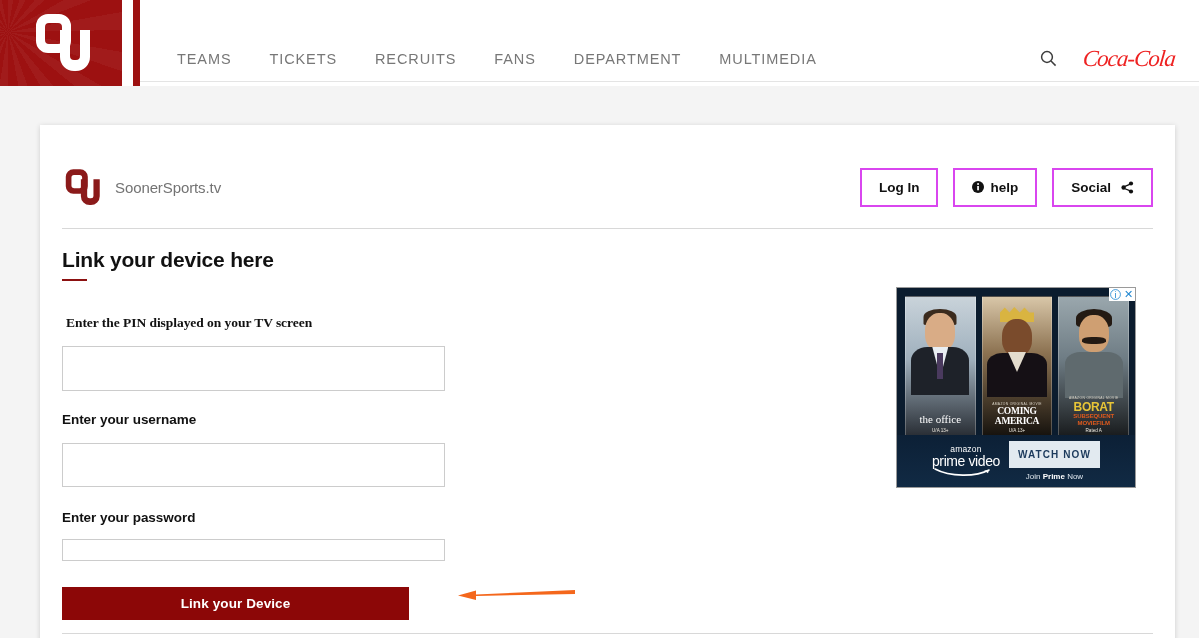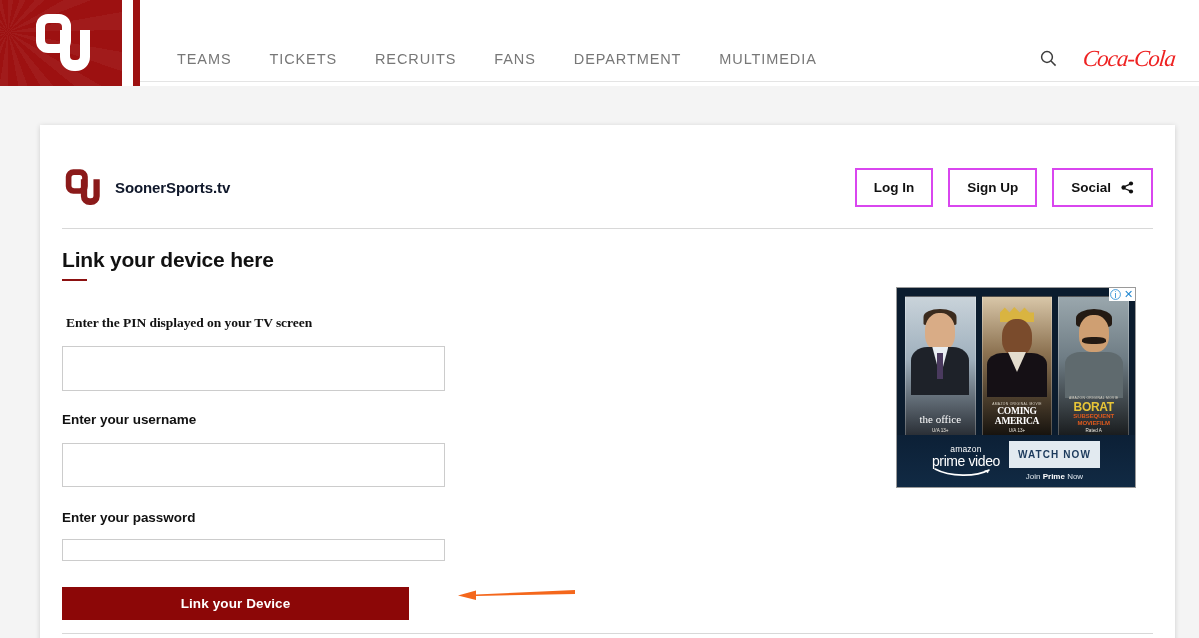--- a/index.html
+++ b/index.html
@@ -99,21 +99,21 @@
     background: #ffffff;
     box-shadow: 0 1px 5px rgba(0,0,0,0.16);
   }
   .card-header {
     position: absolute; left: 22px; top: 33px;
     width: 1091px; height: 58px;
     display: flex; align-items: center;
   }
   .brand-wrap { display: flex; align-items: center; gap: 14px; }
   .brand-title {
-    font-size: 15px; font-weight: bold; color: #0f172a;
+    font-size: 15px; font-weight: normal; color: #737373;
     letter-spacing: -0.1px;
   }
   .btn-row { margin-left: auto; display: flex; gap: 15px; }
   .hdr-btn {
     min-width: 77px; height: 39px;
     border: 2px solid #d946ef;
     background: #ffffff;
     font-family: "Liberation Sans", sans-serif;
     font-size: 13.5px; font-weight: bold; color: #111111;
     display: flex; align-items: center; justify-content: center;
@@ -380,21 +380,26 @@
         </g>
       </svg>
       <span class="brand-title">SoonerSports.tv</span>
     </div>
 
     <div class="btn-row">
       <button class="hdr-btn">
         <span>Log In</span>
       </button>
       <button class="hdr-btn">
-        <span>Sign Up</span>
+        <svg width="12" height="12" viewBox="0 0 12 12">
+          <circle cx="6" cy="6" r="6" fill="#111111"></circle>
+          <rect x="5.2" y="5" width="1.7" height="4.3" fill="#ffffff"></rect>
+          <circle cx="6.05" cy="3.1" r="1" fill="#ffffff"></circle>
+        </svg>
+        <span>help</span>
       </button>
       <button class="hdr-btn">
         <span>Social</span>
         <svg width="13" height="13" viewBox="0 0 13 13" style="margin-left:4px">
           <circle cx="10" cy="2.5" r="2.1" fill="#111111"></circle>
           <circle cx="10" cy="10.5" r="2.1" fill="#111111"></circle>
           <circle cx="2.6" cy="6.5" r="2.2" fill="#111111"></circle>
           <line x1="3.4" y1="5.6" x2="9.3" y2="3.1" stroke="#111111" stroke-width="1.3"></line>
           <line x1="3.4" y1="7.5" x2="9.3" y2="9.9" stroke="#111111" stroke-width="1.3"></line>
         </svg>

